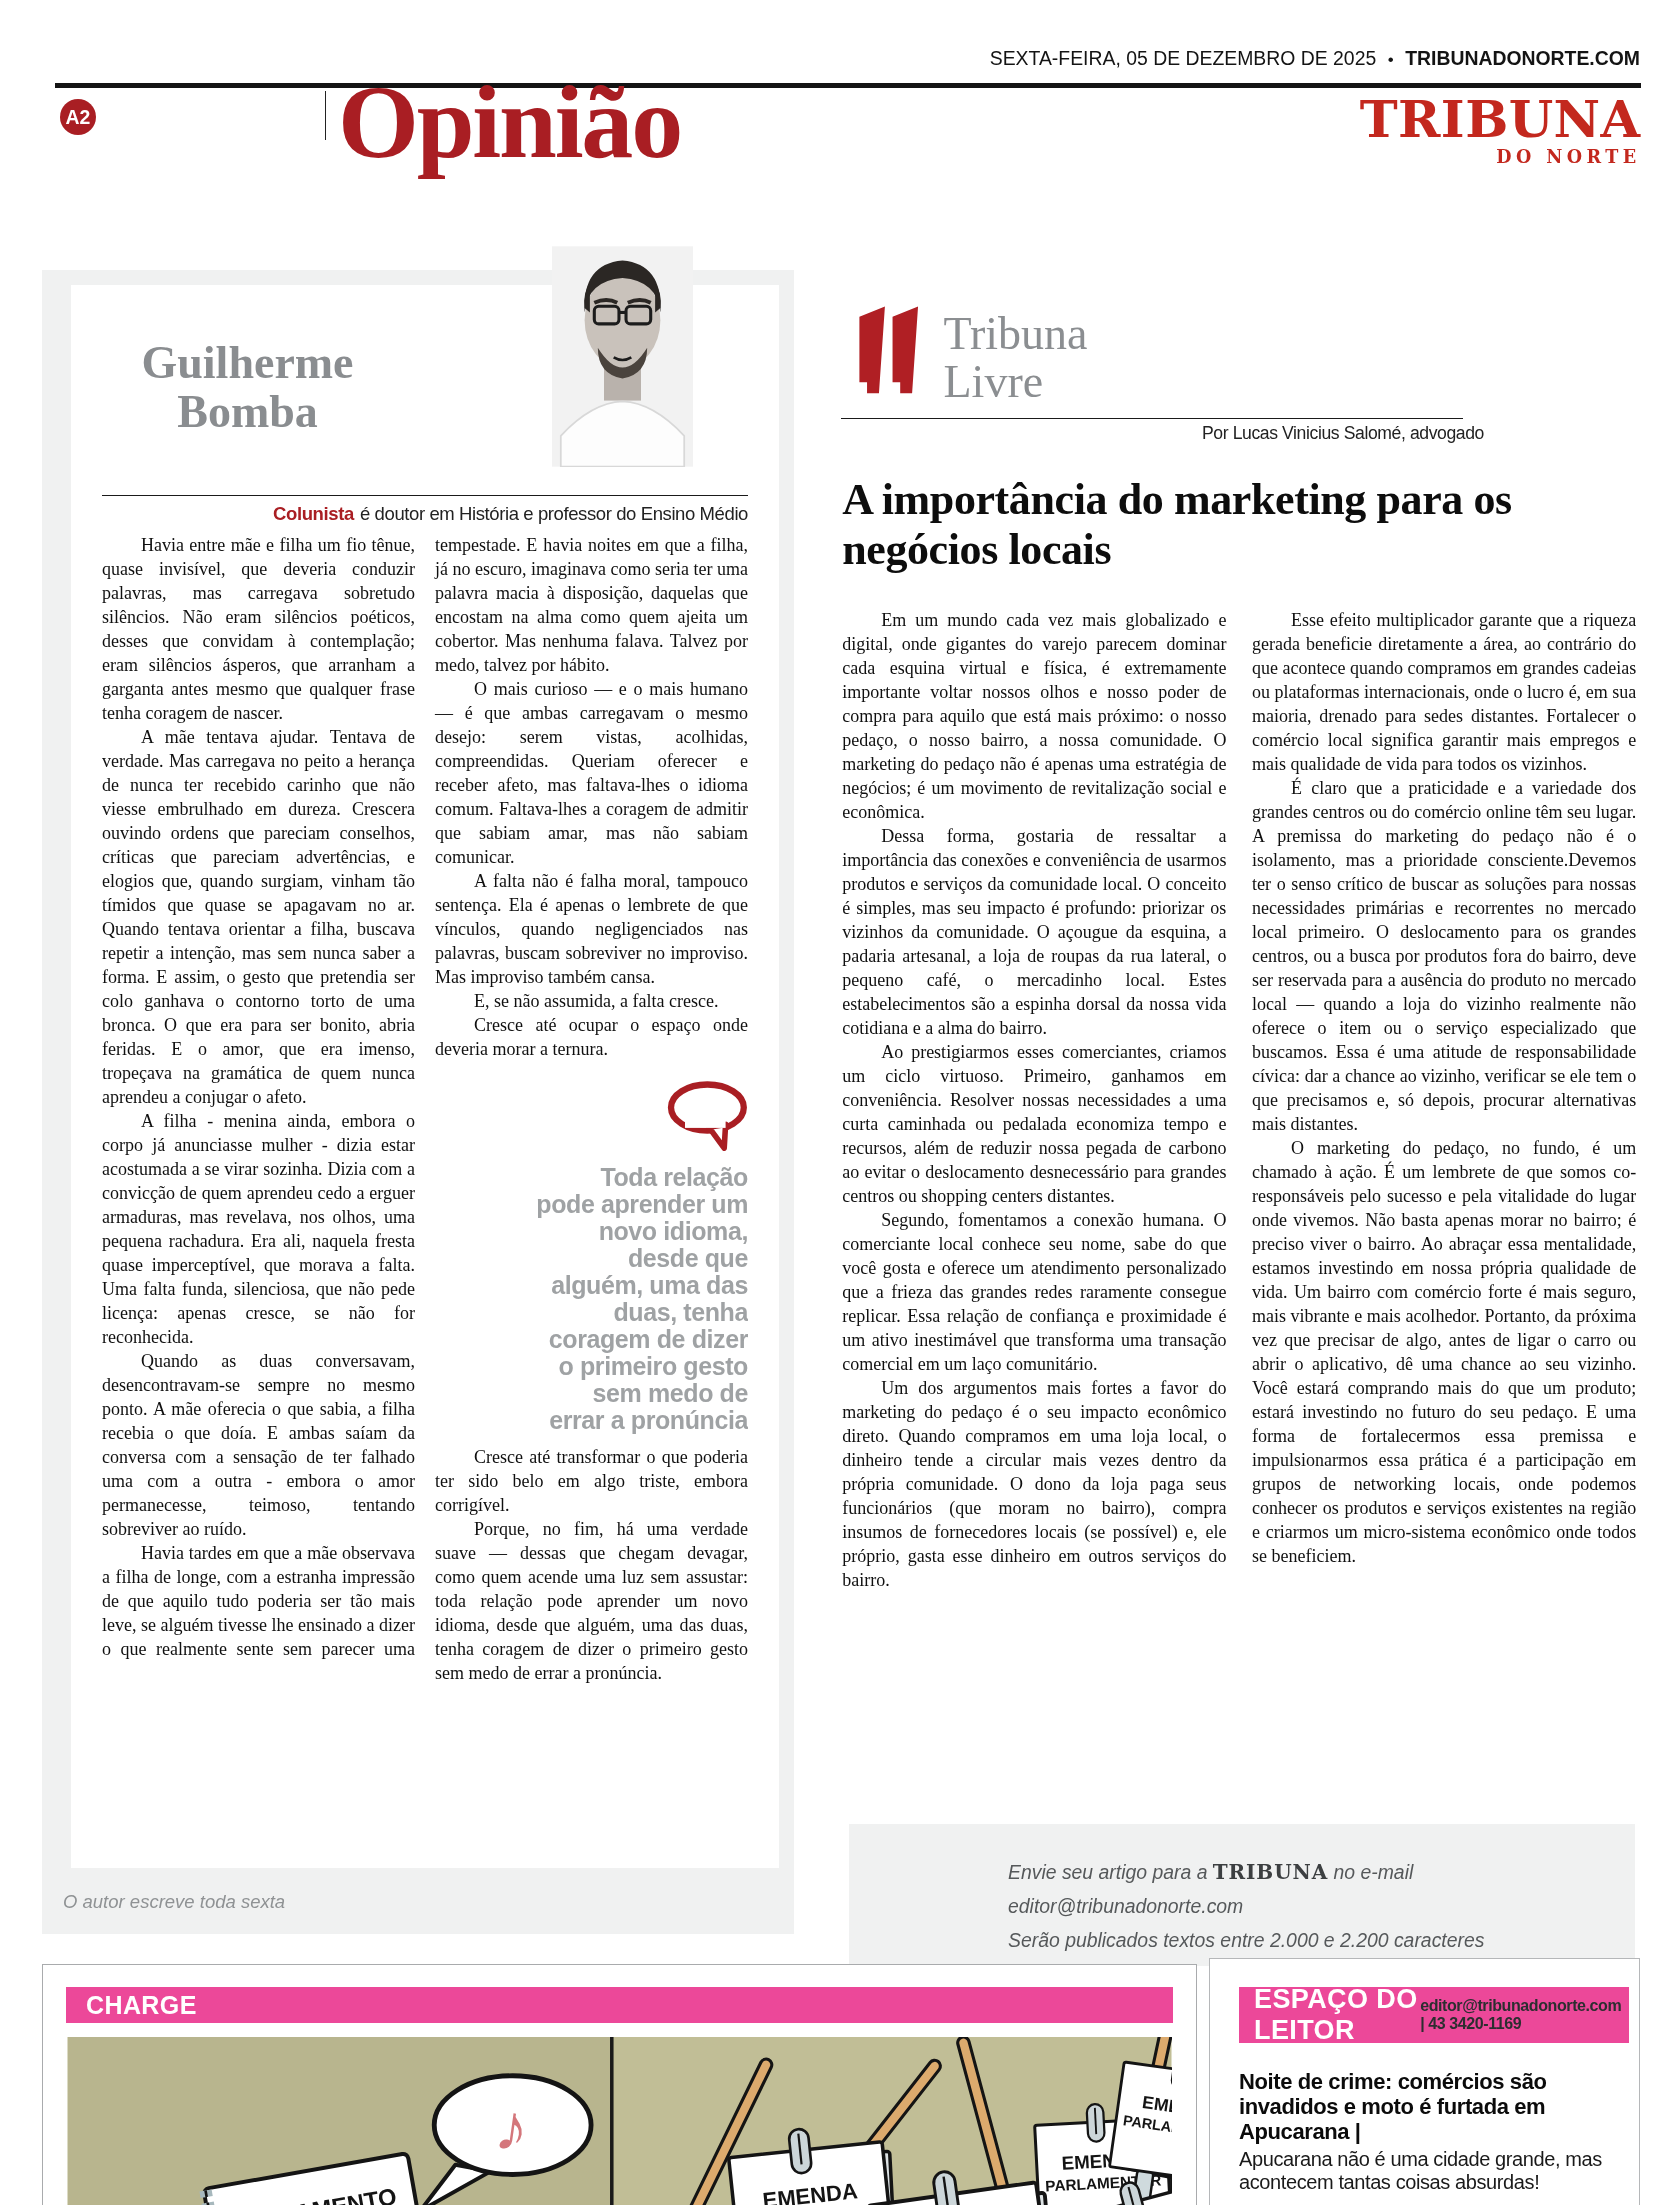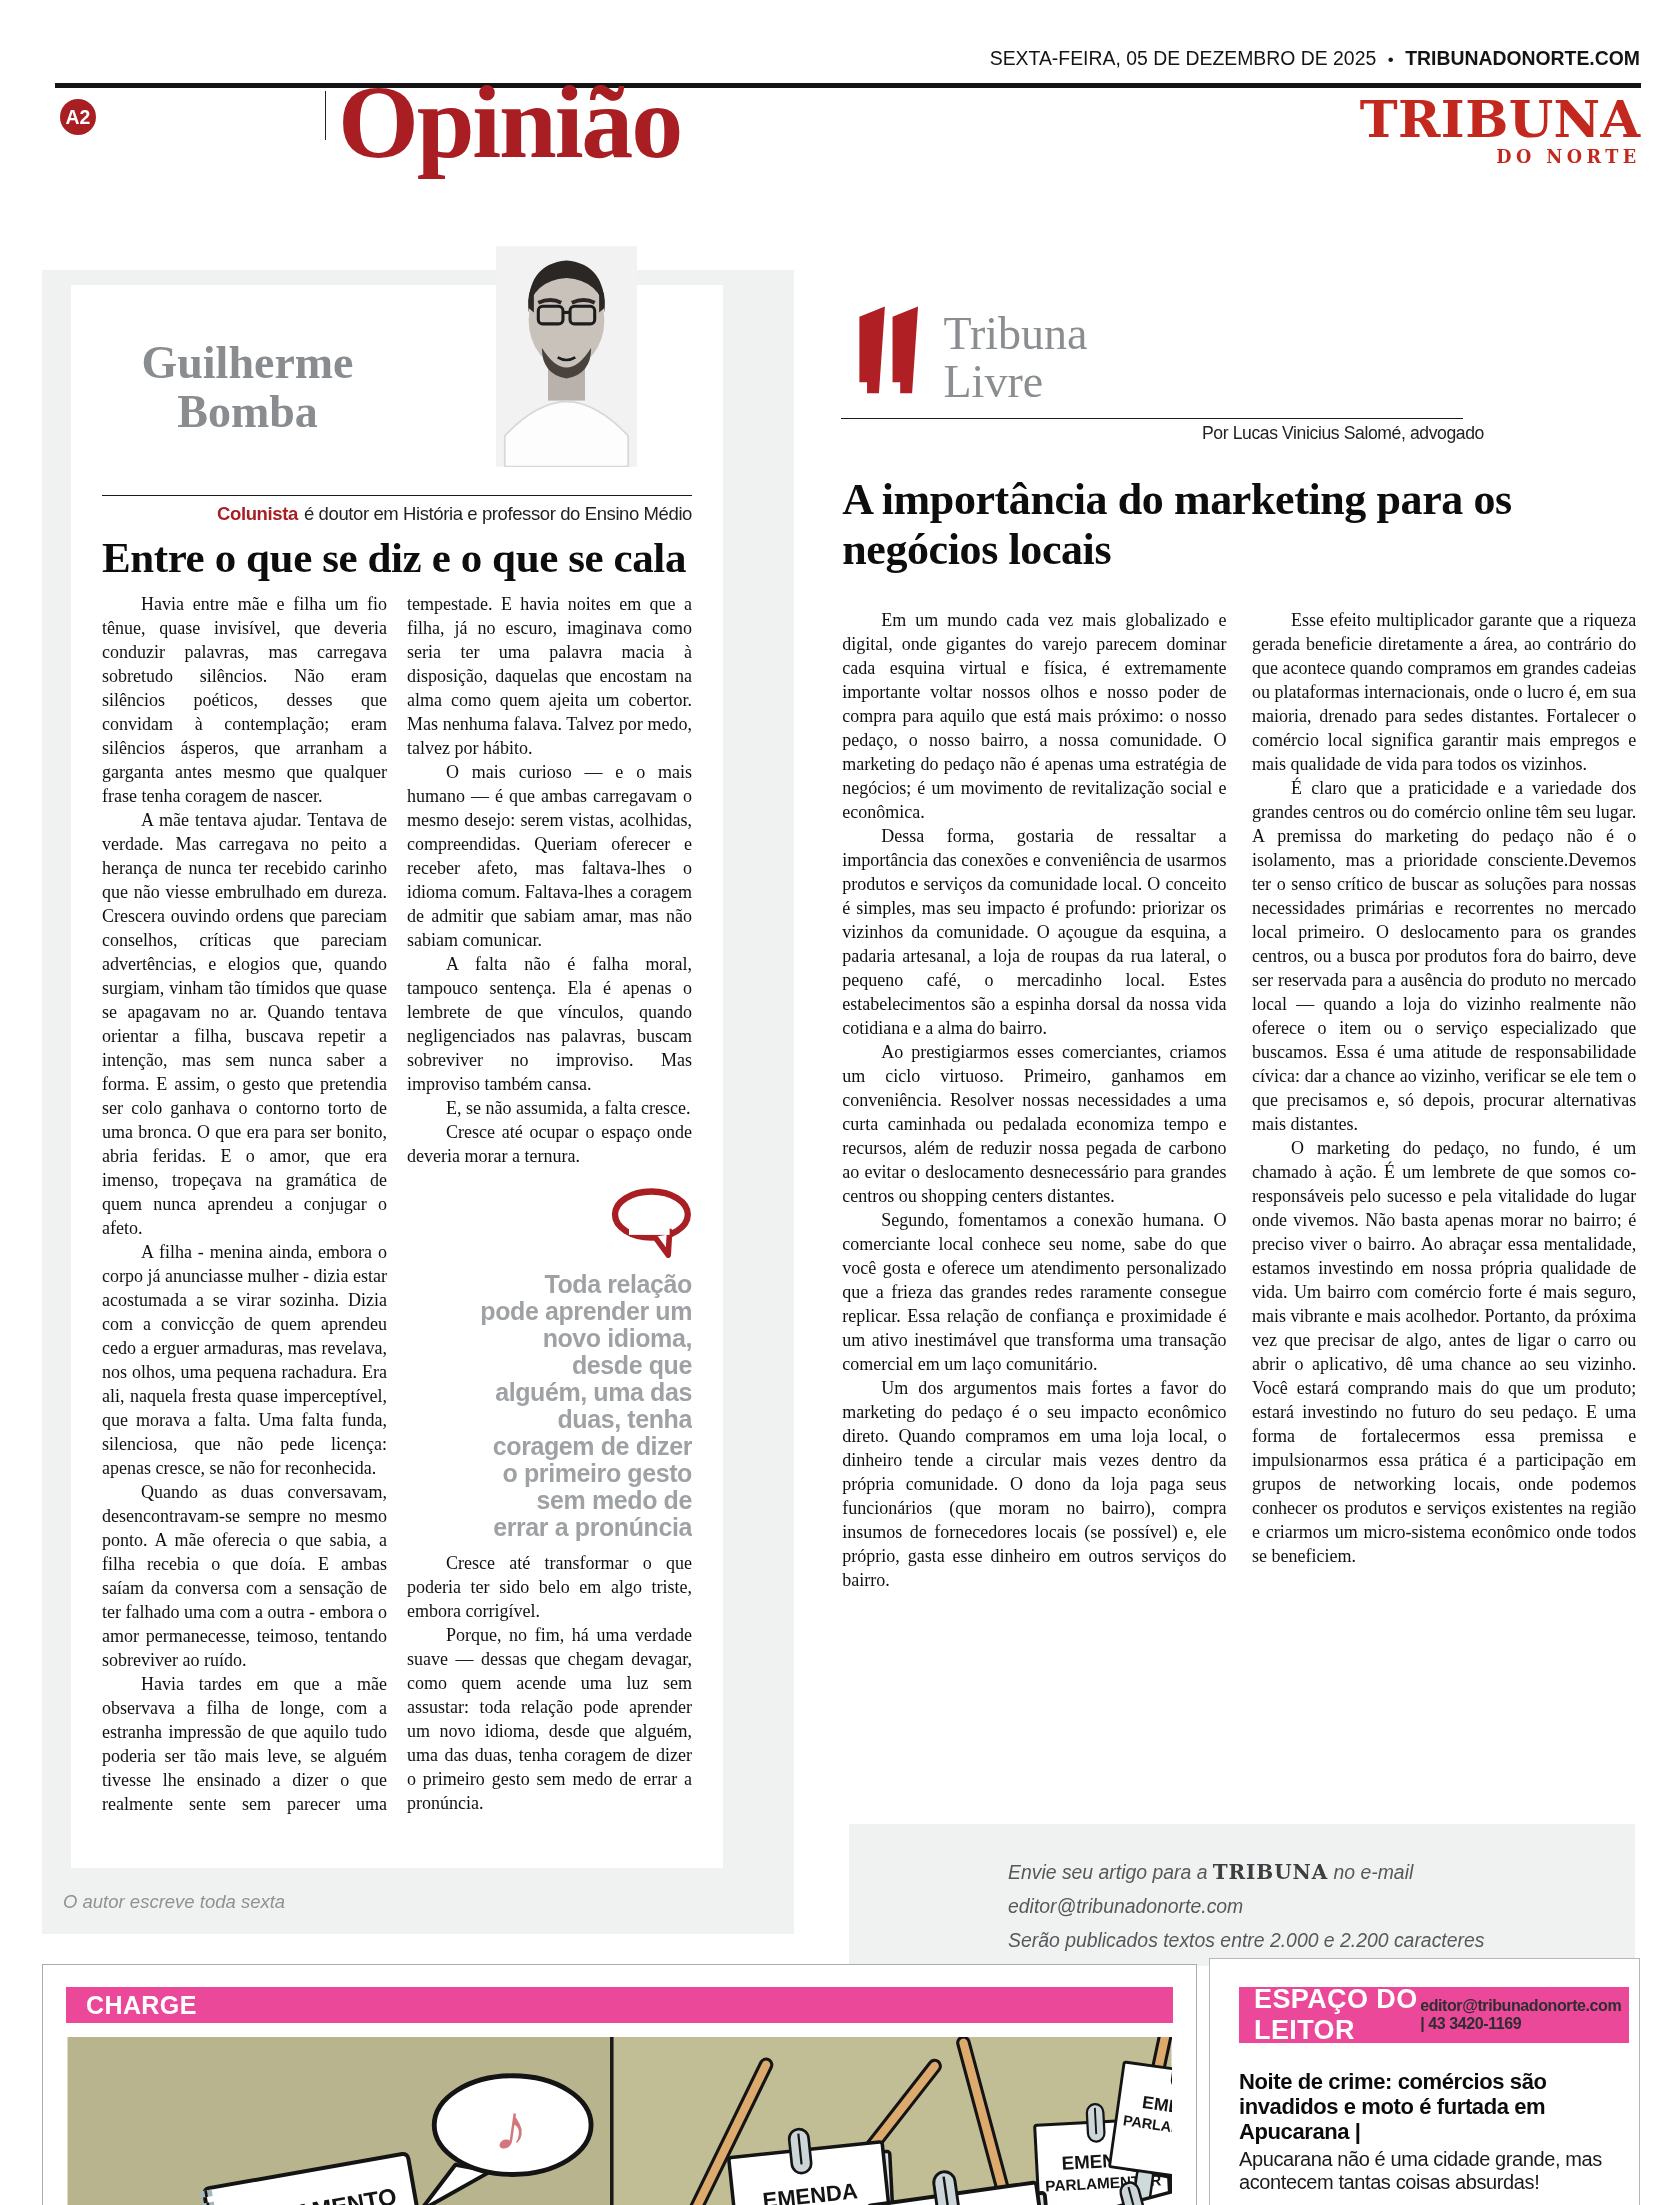--- a/index.html
+++ b/index.html
@@ -17,21 +17,21 @@
          display:flex;align-items:center;justify-content:center;}
   .vdivider{position:absolute;top:91px;left:325px;width:1.3px;height:49px;background:#222;}
   .section-title{position:absolute;top:70px;left:338px;margin:0;
          font:bold 104px/1 "Liberation Serif",serif;color:#a91e23;letter-spacing:-2.2px;}
   .logo{position:absolute;top:94px;right:26.5px;text-align:right;color:#c3281e;}
   .logo-main{font:bold 51px/1 "DejaVu Serif",serif;letter-spacing:0.4px;}
   .logo-sub{font:bold 17.6px/1 "DejaVu Serif",serif;letter-spacing:4.4px;margin-top:2.6px;}
 
   
   .left-panel{position:absolute;left:42px;top:270px;width:752px;height:1664px;background:#f0f1f1;}
-  .left-card{position:absolute;left:29px;top:14.6px;width:652px;height:1583px;background:#fff;
+  .left-card{position:absolute;left:29px;top:14.6px;width:708px;height:1583px;background:#fff;
              padding:0 31px;box-sizing:border-box;}
   .author-name{margin:53px 0 0;width:291px;text-align:center;
                font:bold 46px/1.07 "Liberation Serif",serif;color:#8a8d90;}
   .portrait{position:absolute;top:-39px;right:86px;width:141px;height:221px;overflow:hidden;}
   .author-rule{height:1.3px;background:#1a1a1a;margin:59px 0 0;border:none;}
   .byline{text-align:right;margin-top:6.2px;font:18.5px "Liberation Sans",sans-serif;
           font-stretch:condensed;letter-spacing:-0.4px;color:#222;}
   .byline .role{color:#a91e23;font-weight:bold;margin-right:6.2px;}
   .headline{margin:8.8px 0 0;font:bold 43px/1.15 "Liberation Serif",serif;color:#0d0d0d;letter-spacing:-0.4px;}
   .article-body{margin-top:8.8px;height:1239px;column-count:2;column-gap:20px;
@@ -133,21 +133,20 @@
           <path d="M96,128 q28,-12 52,0" stroke="#2b2724" stroke-width="9" fill="none"></path>
           <path d="M172,128 q28,-12 52,0" stroke="#2b2724" stroke-width="9" fill="none"></path>
           <path d="M104,230 Q160,320 216,230 Q216,290 160,300 Q104,290 104,230 Z" fill="#4a433d"></path>
           <path d="M140,252 q20,12 40,0" stroke="#1c1c1c" stroke-width="6" fill="none"></path>
         </svg>
       </div>
       <hr class="author-rule">
       <div class="byline">
         <b class="role">Colunista</b><span>é doutor em História e professor do Ensino Médio</span>
       </div>
-      <h2 class="headline">Entre o que se diz e o que se cala</h2>
       <div class="article-body" id="left-body">
 
       <p>Havia entre mãe e filha um fio tênue, quase invisível, que deveria conduzir palavras, mas carregava sobretudo silêncios. Não eram silêncios poéticos, desses que convidam à contemplação; eram silêncios ásperos, que arranham a garganta antes mesmo que qualquer frase tenha coragem de nascer.</p>
           <p>A mãe tentava ajudar. Tentava de verdade. Mas carregava no peito a herança de nunca ter recebido carinho que não viesse embrulhado em dureza. Crescera ouvindo ordens que pareciam conselhos, críticas que pareciam advertências, e elogios que, quando surgiam, vinham tão tímidos que quase se apagavam no ar. Quando tentava orientar a filha, buscava repetir a intenção, mas sem nunca saber a forma. E assim, o gesto que pretendia ser colo ganhava o contorno torto de uma bronca. O que era para ser bonito, abria feridas. E o amor, que era imenso, tropeçava na gramática de quem nunca aprendeu a conjugar o afeto.</p>
           <p>A filha - menina ainda, embora o corpo já anunciasse mulher - dizia estar acostumada a se virar sozinha. Dizia com a convicção de quem aprendeu cedo a erguer armaduras, mas revelava, nos olhos, uma pequena rachadura. Era ali, naquela fresta quase imperceptível, que morava a falta. Uma falta funda, silenciosa, que não pede licença: apenas cresce, se não for reconhecida.</p>
           <p>Quando as duas conversavam, desencontravam-se sempre no mesmo ponto. A mãe oferecia o que sabia, a filha recebia o que doía. E ambas saíam da conversa com a sensação de ter falhado uma com a outra - embora o amor permanecesse, teimoso, tentando sobreviver ao ruído.</p>
           <p>Havia tardes em que a mãe observava a filha de longe, com a estranha impressão de que aquilo tudo poderia ser tão mais leve, se alguém tivesse lhe ensinado a dizer o que realmente sente sem parecer uma tempestade. E havia noites em que a filha, já no escuro, imaginava como seria ter uma palavra macia à disposição, daquelas que encostam na alma como quem ajeita um cobertor. Mas nenhuma falava. Talvez por medo, talvez por hábito.</p>
           <p>O mais curioso — e o mais humano — é que ambas carregavam o mesmo desejo: serem vistas, acolhidas, compreendidas. Queriam oferecer e receber afeto, mas faltava-lhes o idioma comum. Faltava-lhes a coragem de admitir que sabiam amar, mas não sabiam comunicar.</p>
           <p>A falta não é falha moral, tampouco sentença. Ela é apenas o lembrete de que vínculos, quando negligenciados nas palavras, buscam sobreviver no improviso. Mas improviso também cansa.</p>
           <p>E, se não assumida, a falta cresce.</p>

